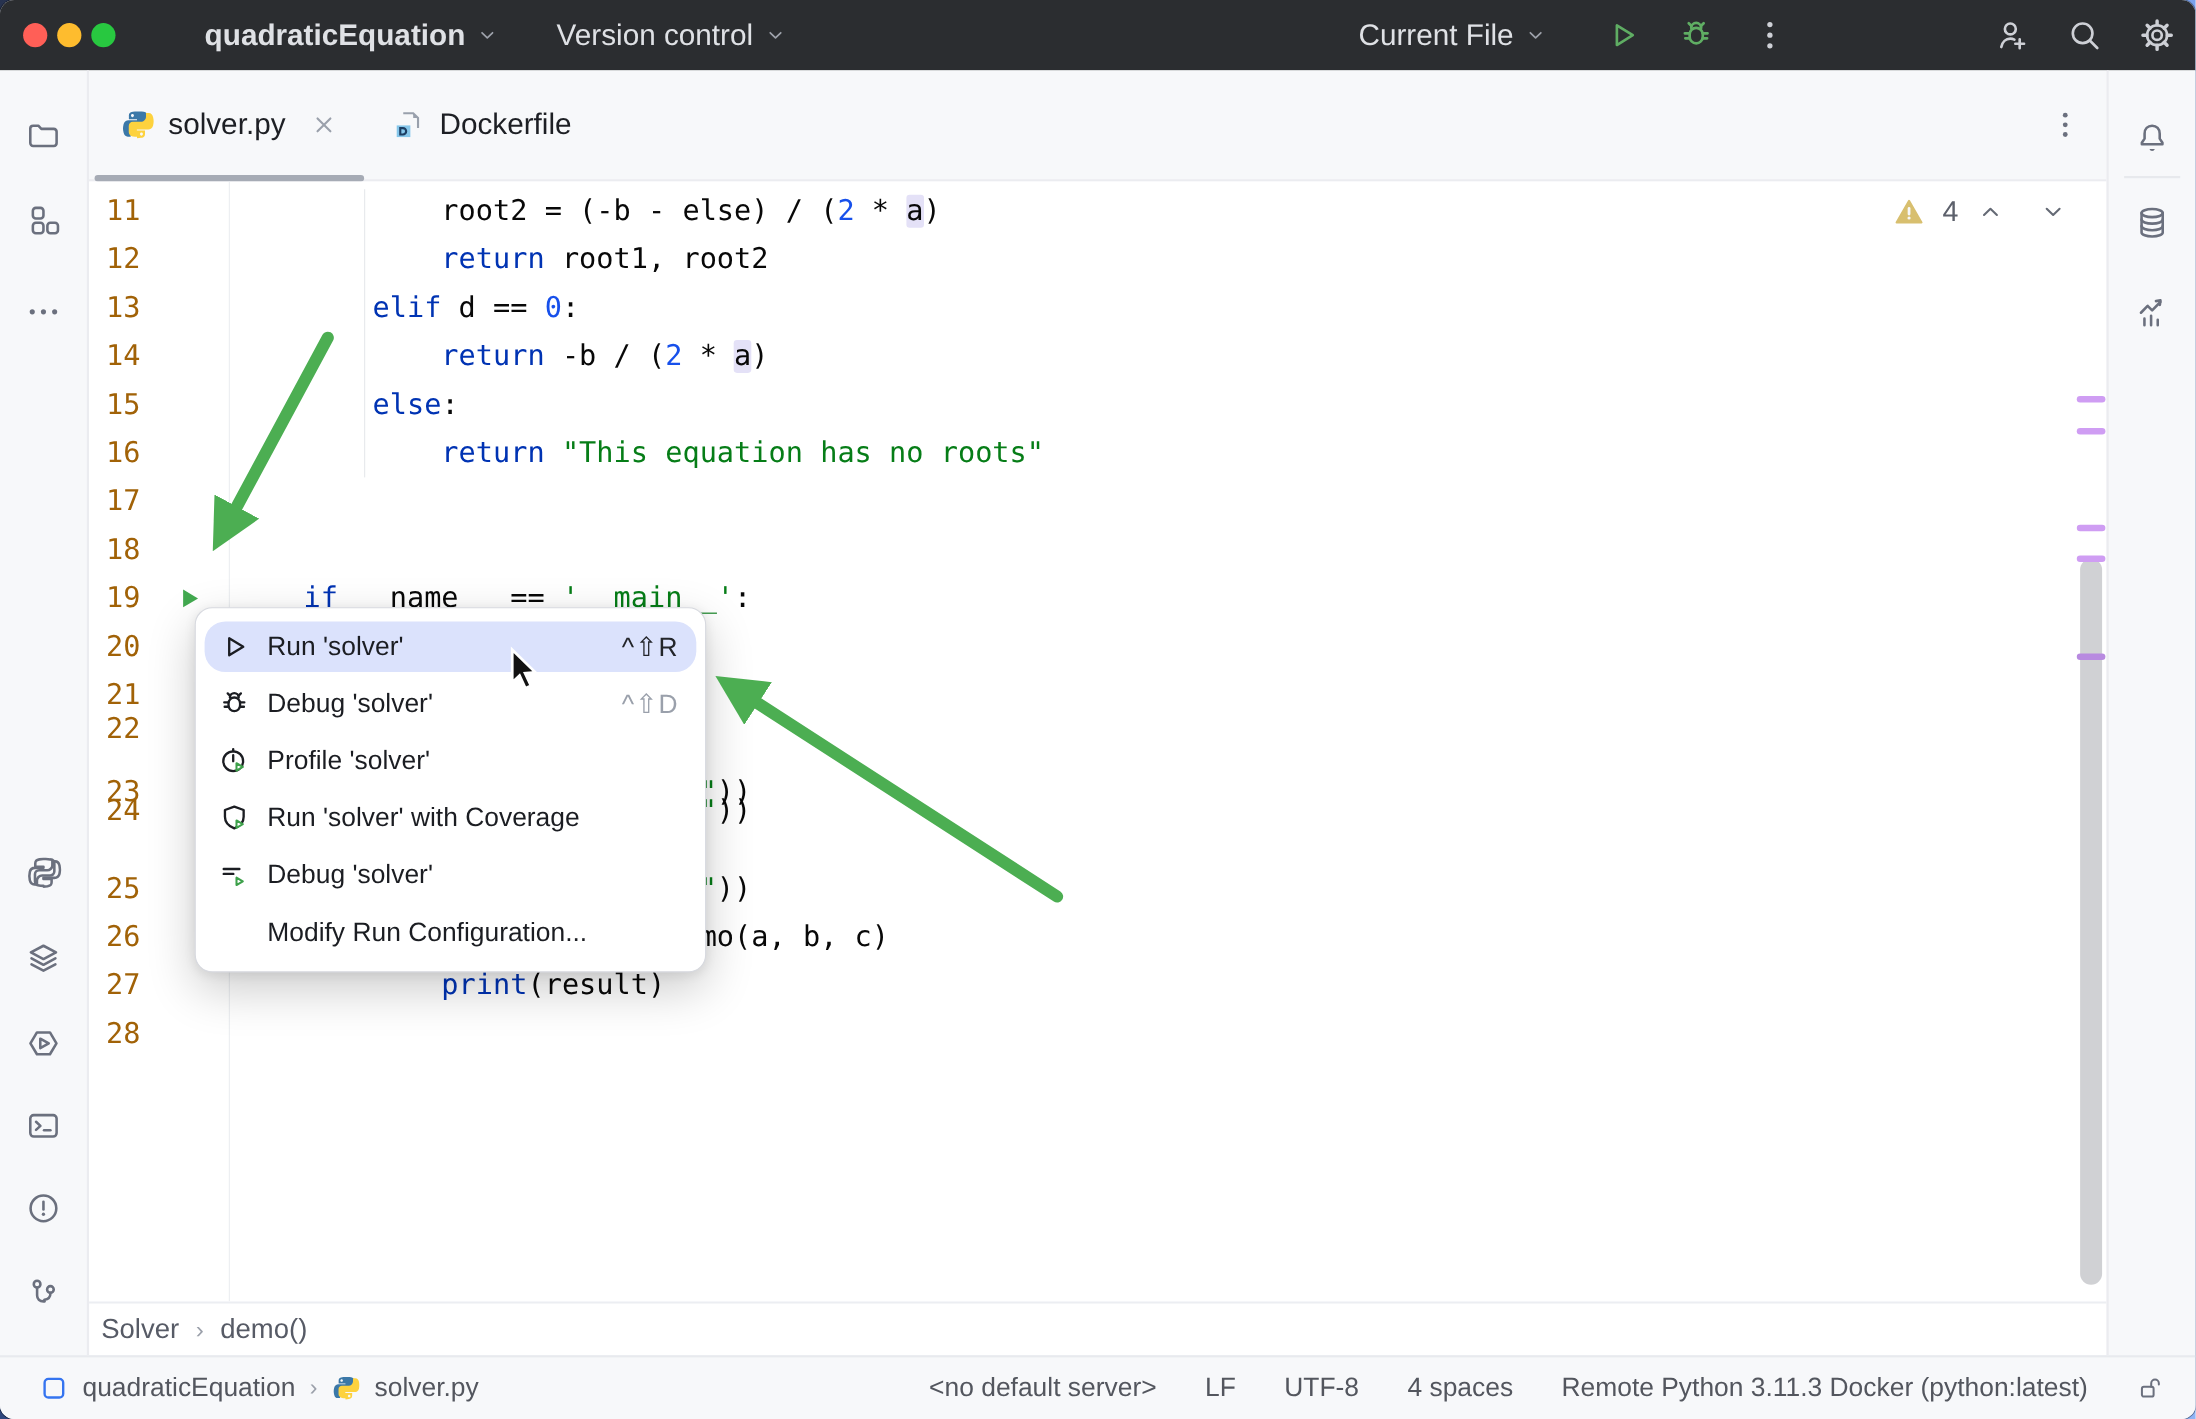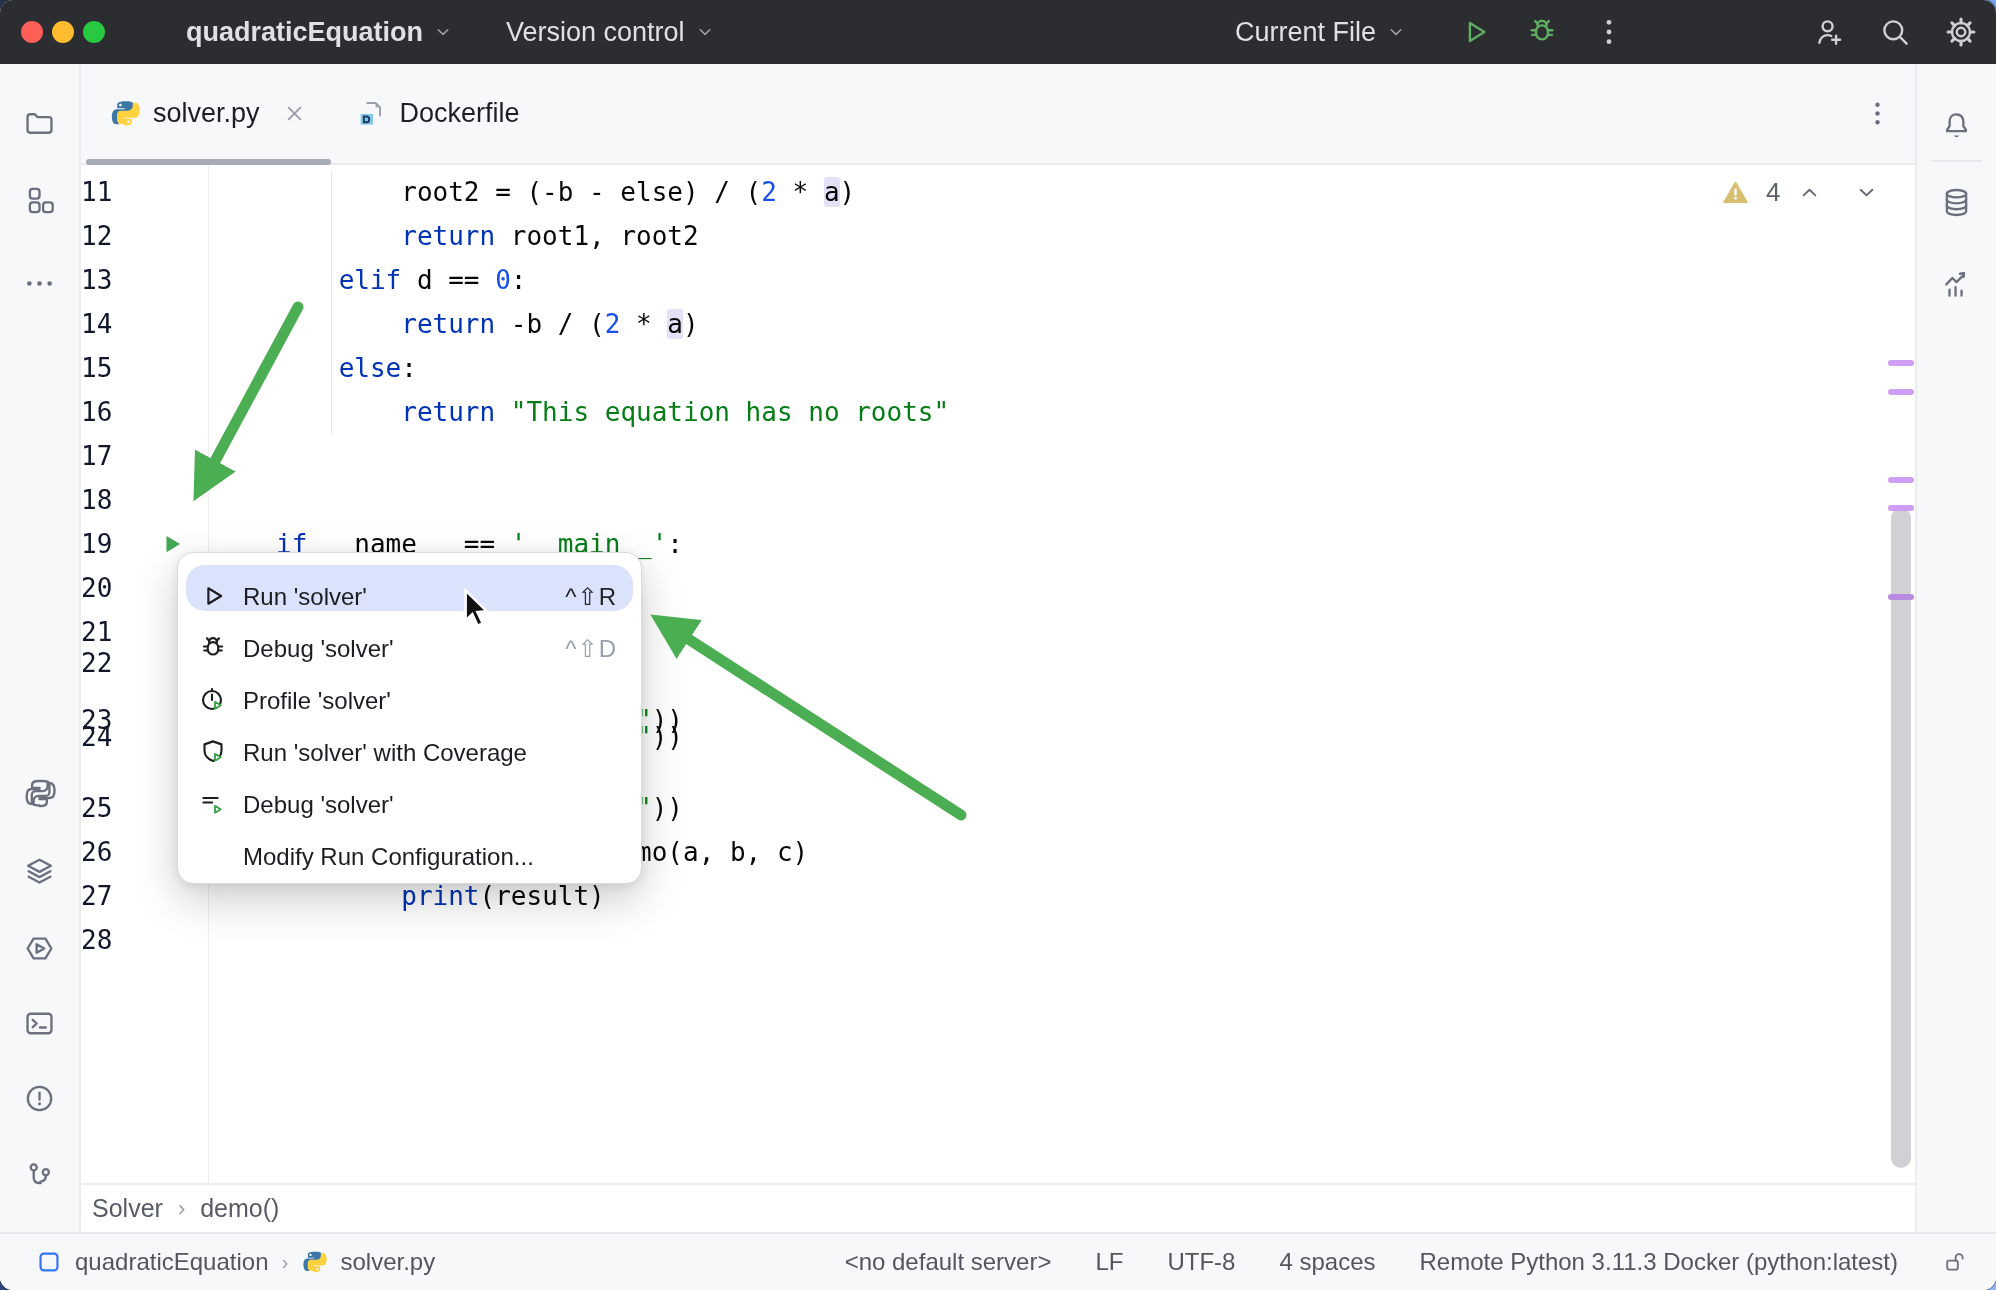--- a/index.html
+++ b/index.html
@@ -35,37 +35,37 @@
   .tab{height:100%;display:flex;align-items:center;padding:0 24px;position:relative;font-size:27px;color:#1d1f24;gap:13px}
   .tab .ic{width:31px;height:31px;display:inline-flex}
   .tab .close{width:27px;height:27px;color:#9aa0ab;margin-left:8px;display:inline-flex}
   .tab.active::after{content:"";position:absolute;left:1px;right:1px;bottom:-2px;height:6px;border-radius:3px;background:#a6abb5}
   .tabbar-kebab{position:absolute;right:22px;top:34px;width:31px;height:31px;color:#6b707e}
   
   .editor{flex:1;position:relative;overflow:hidden;background:#fff}
   .gutter-sep{position:absolute;left:127px;top:0;bottom:0;width:1px;background:#eceef1}
   .indent-guide{position:absolute;left:250px;top:7px;height:262px;width:1px;background:#e6e8ec}
   .line{position:absolute;left:0;right:40px;height:44px}
-  .ln{position:absolute;left:0;top:0;width:62px;text-align:left;font:400 26px/44px "DejaVu Sans Mono",monospace;color:#0f172a}
+  .ln{position:absolute;left:0;top:0;width:62px;text-align:center;font:400 26px/44px "DejaVu Sans Mono",monospace;color:#a16207}
   .lc{position:absolute;left:195px;top:0;font:400 26px/44px "DejaVu Sans Mono",monospace;color:#080808;white-space:pre}
   .tok-kw{color:#0033b3}.tok-num{color:#1750eb}.tok-str{color:#067d17}
   .tok-hl{background:#e4e1f7;border-radius:3px}
   .run-marker{position:absolute;left:79px;top:9px;width:26px;height:26px}
   
   .warn{position:absolute;top:9px;left:1640px;height:36px;display:flex;align-items:center;gap:16px;color:#5c606b;font-size:26px}
   .warn .ic{width:29px;height:29px;display:inline-flex}
   .warn .nav{width:27px;height:27px;color:#656a75;display:inline-flex}
   
   .vcs-mark{position:absolute;right:1px;width:26px;height:6px;border-radius:3px;background:#cf9df3;z-index:3}
   .vcs-mark.dark{background:#b88ae0}
   .scroll-thumb{position:absolute;right:4px;width:20px;top:343px;height:660px;border-radius:10px;background:rgba(150,153,160,.45);z-index:2}
   
   .menu{position:absolute;left:96px;top:387px;width:447px;background:#fff;border:1px solid #d7d9df;border-radius:16px;
         box-shadow:0 16px 44px rgba(0,0,0,.2),0 2px 10px rgba(0,0,0,.08);padding:12px 8px;z-index:10;display:flex;flex-direction:column;gap:6px}
-  .mi{height:46px;border-radius:19px;display:flex;align-items:flex-end;padding:0 16px 0 12px;font-size:24px;color:#1b1d22}
+  .mi{height:46px;border-radius:19px;display:flex;align-items:center;padding:0 16px 0 12px;font-size:24px;color:#1b1d22}
   .mi.hl{background:#dbe2fc}
   .mi .ic{width:30px;height:30px;margin-right:15px;display:inline-flex;flex:0 0 auto}
   .mi.noicon{padding-left:57px}
   .mi .sc{margin-left:auto;font-size:24px;color:#9aa0ab;letter-spacing:1px}
   .mi.hl .sc{color:#23252a}
   .cursor{position:absolute;left:375px;top:421px;width:40px;height:44px;z-index:60}
   
   .crumbs{flex:0 0 47px;border-top:2px solid #eceef2;background:#fff;display:flex;align-items:center;padding-left:11px;gap:15px;font-size:25px;color:#575b66}
   .crumb-sep{color:#9ba0aa;font-size:22px}
   

